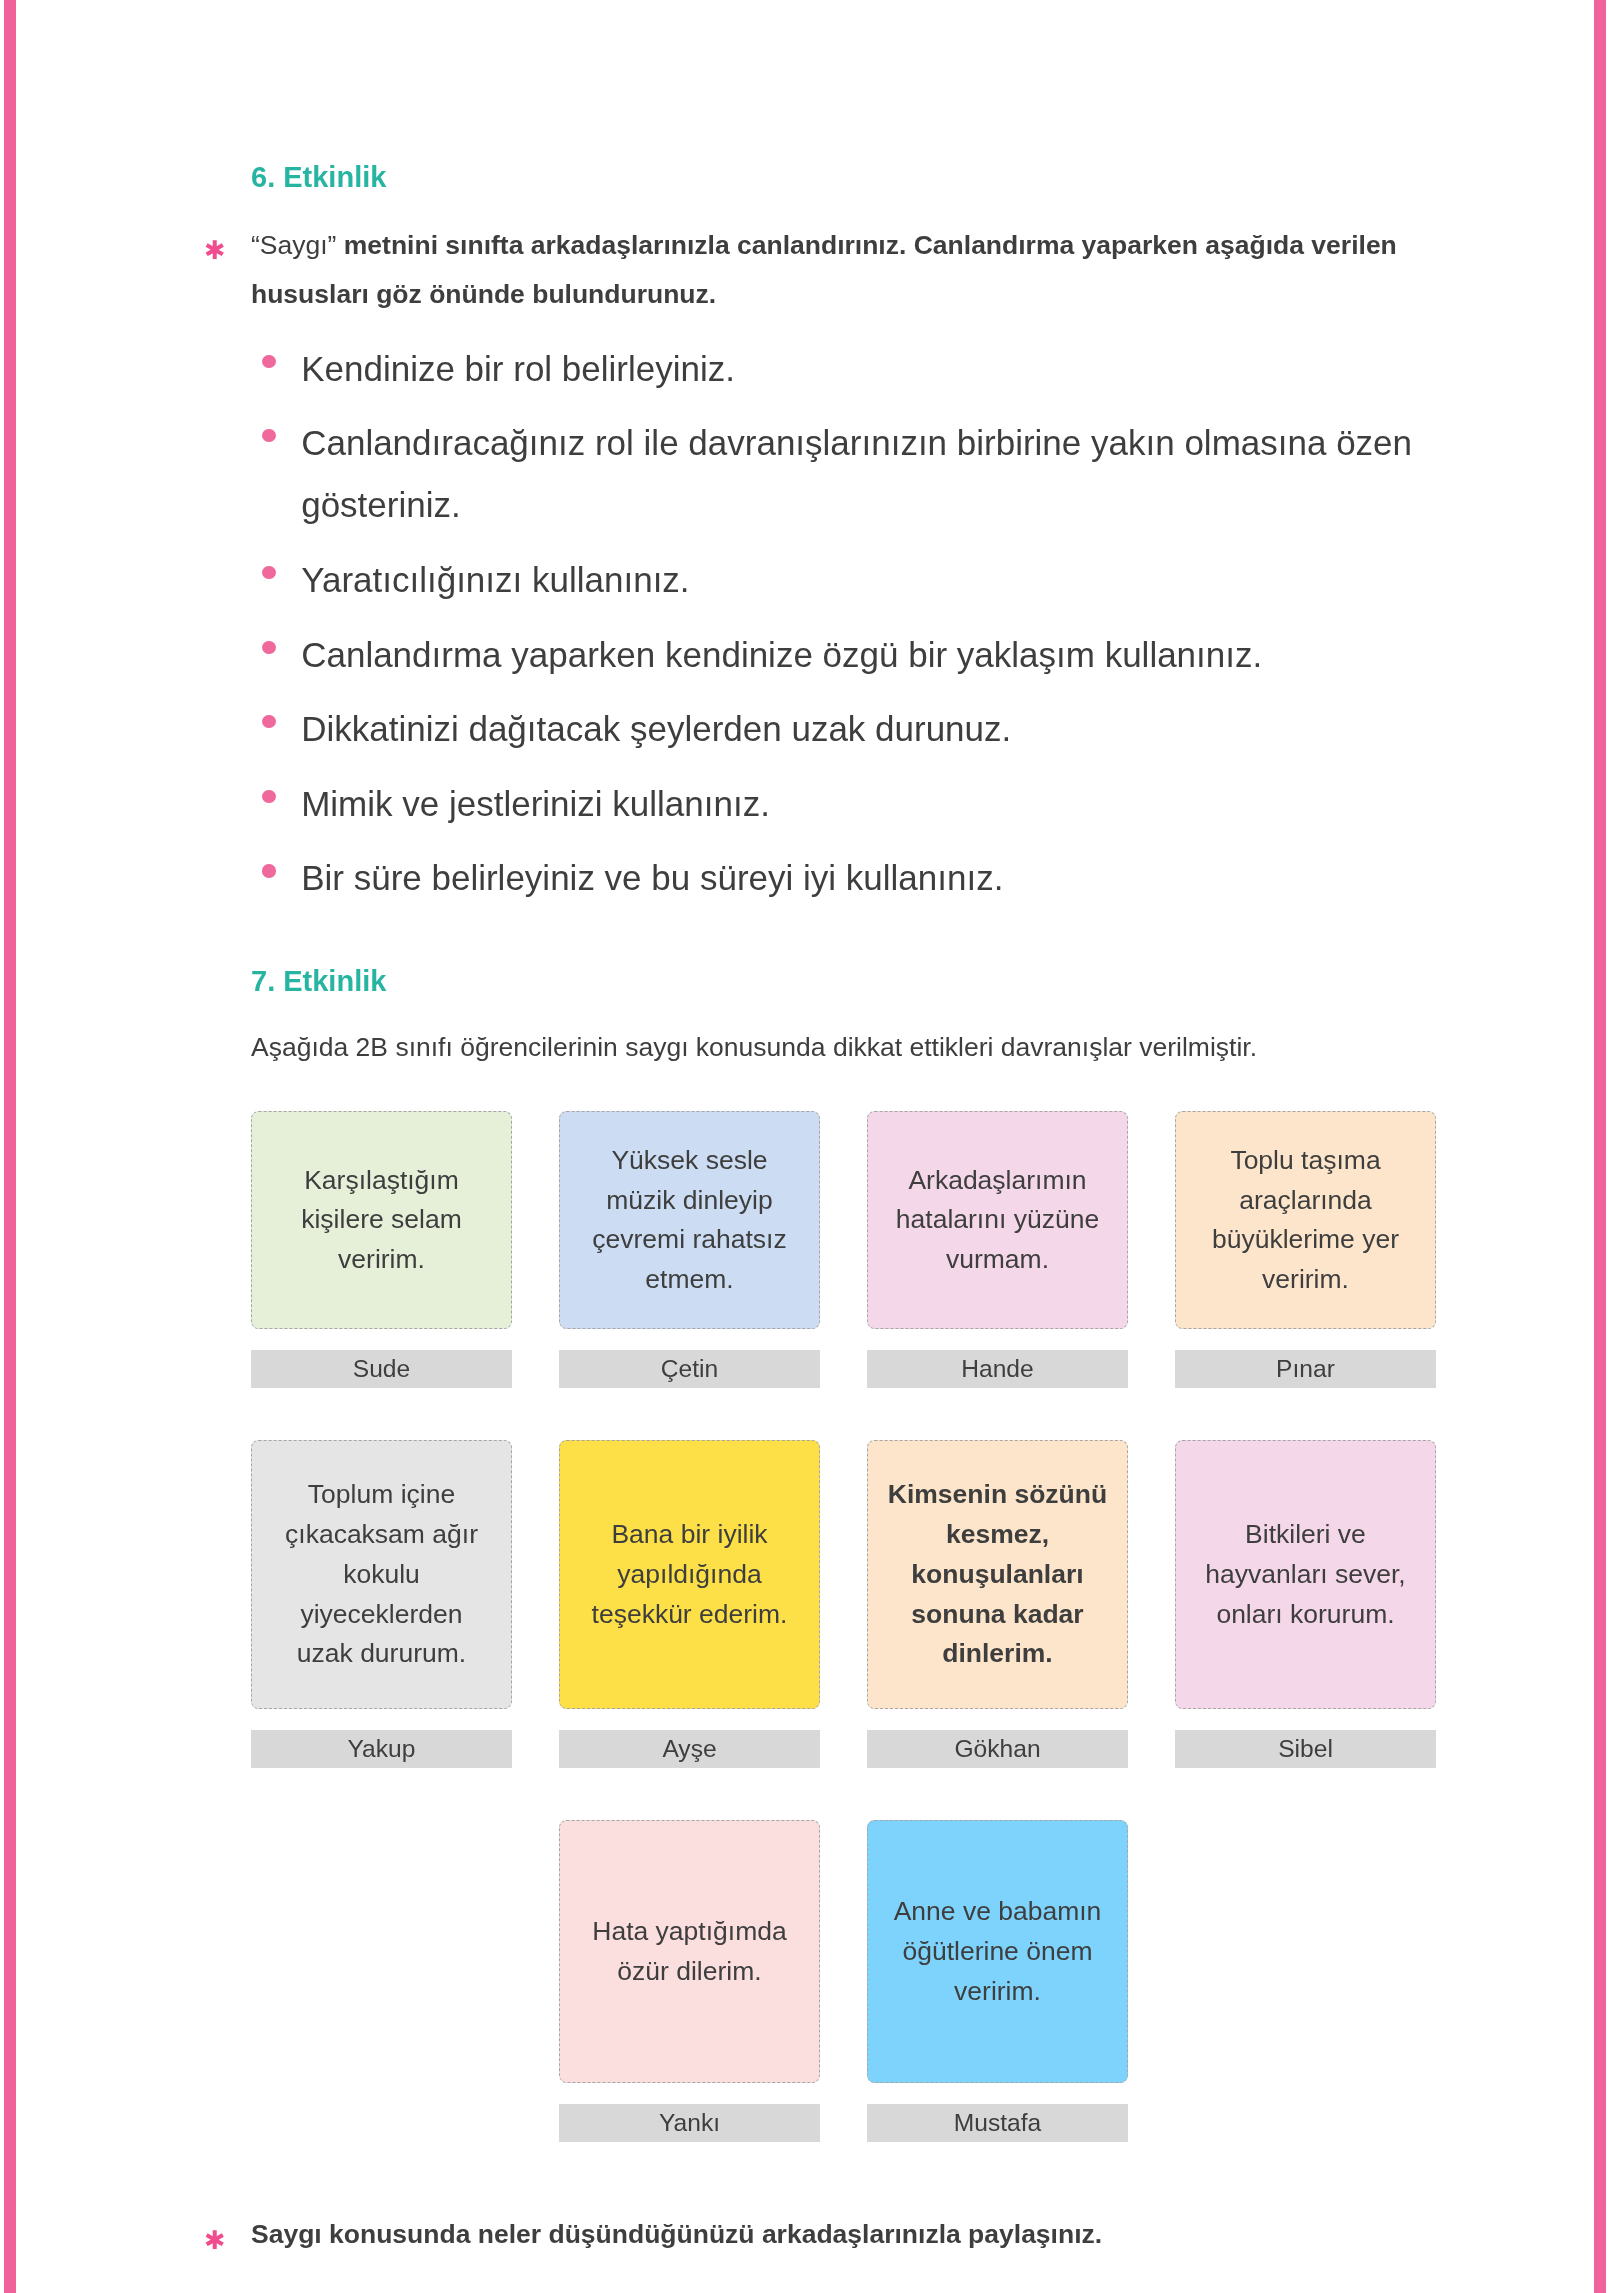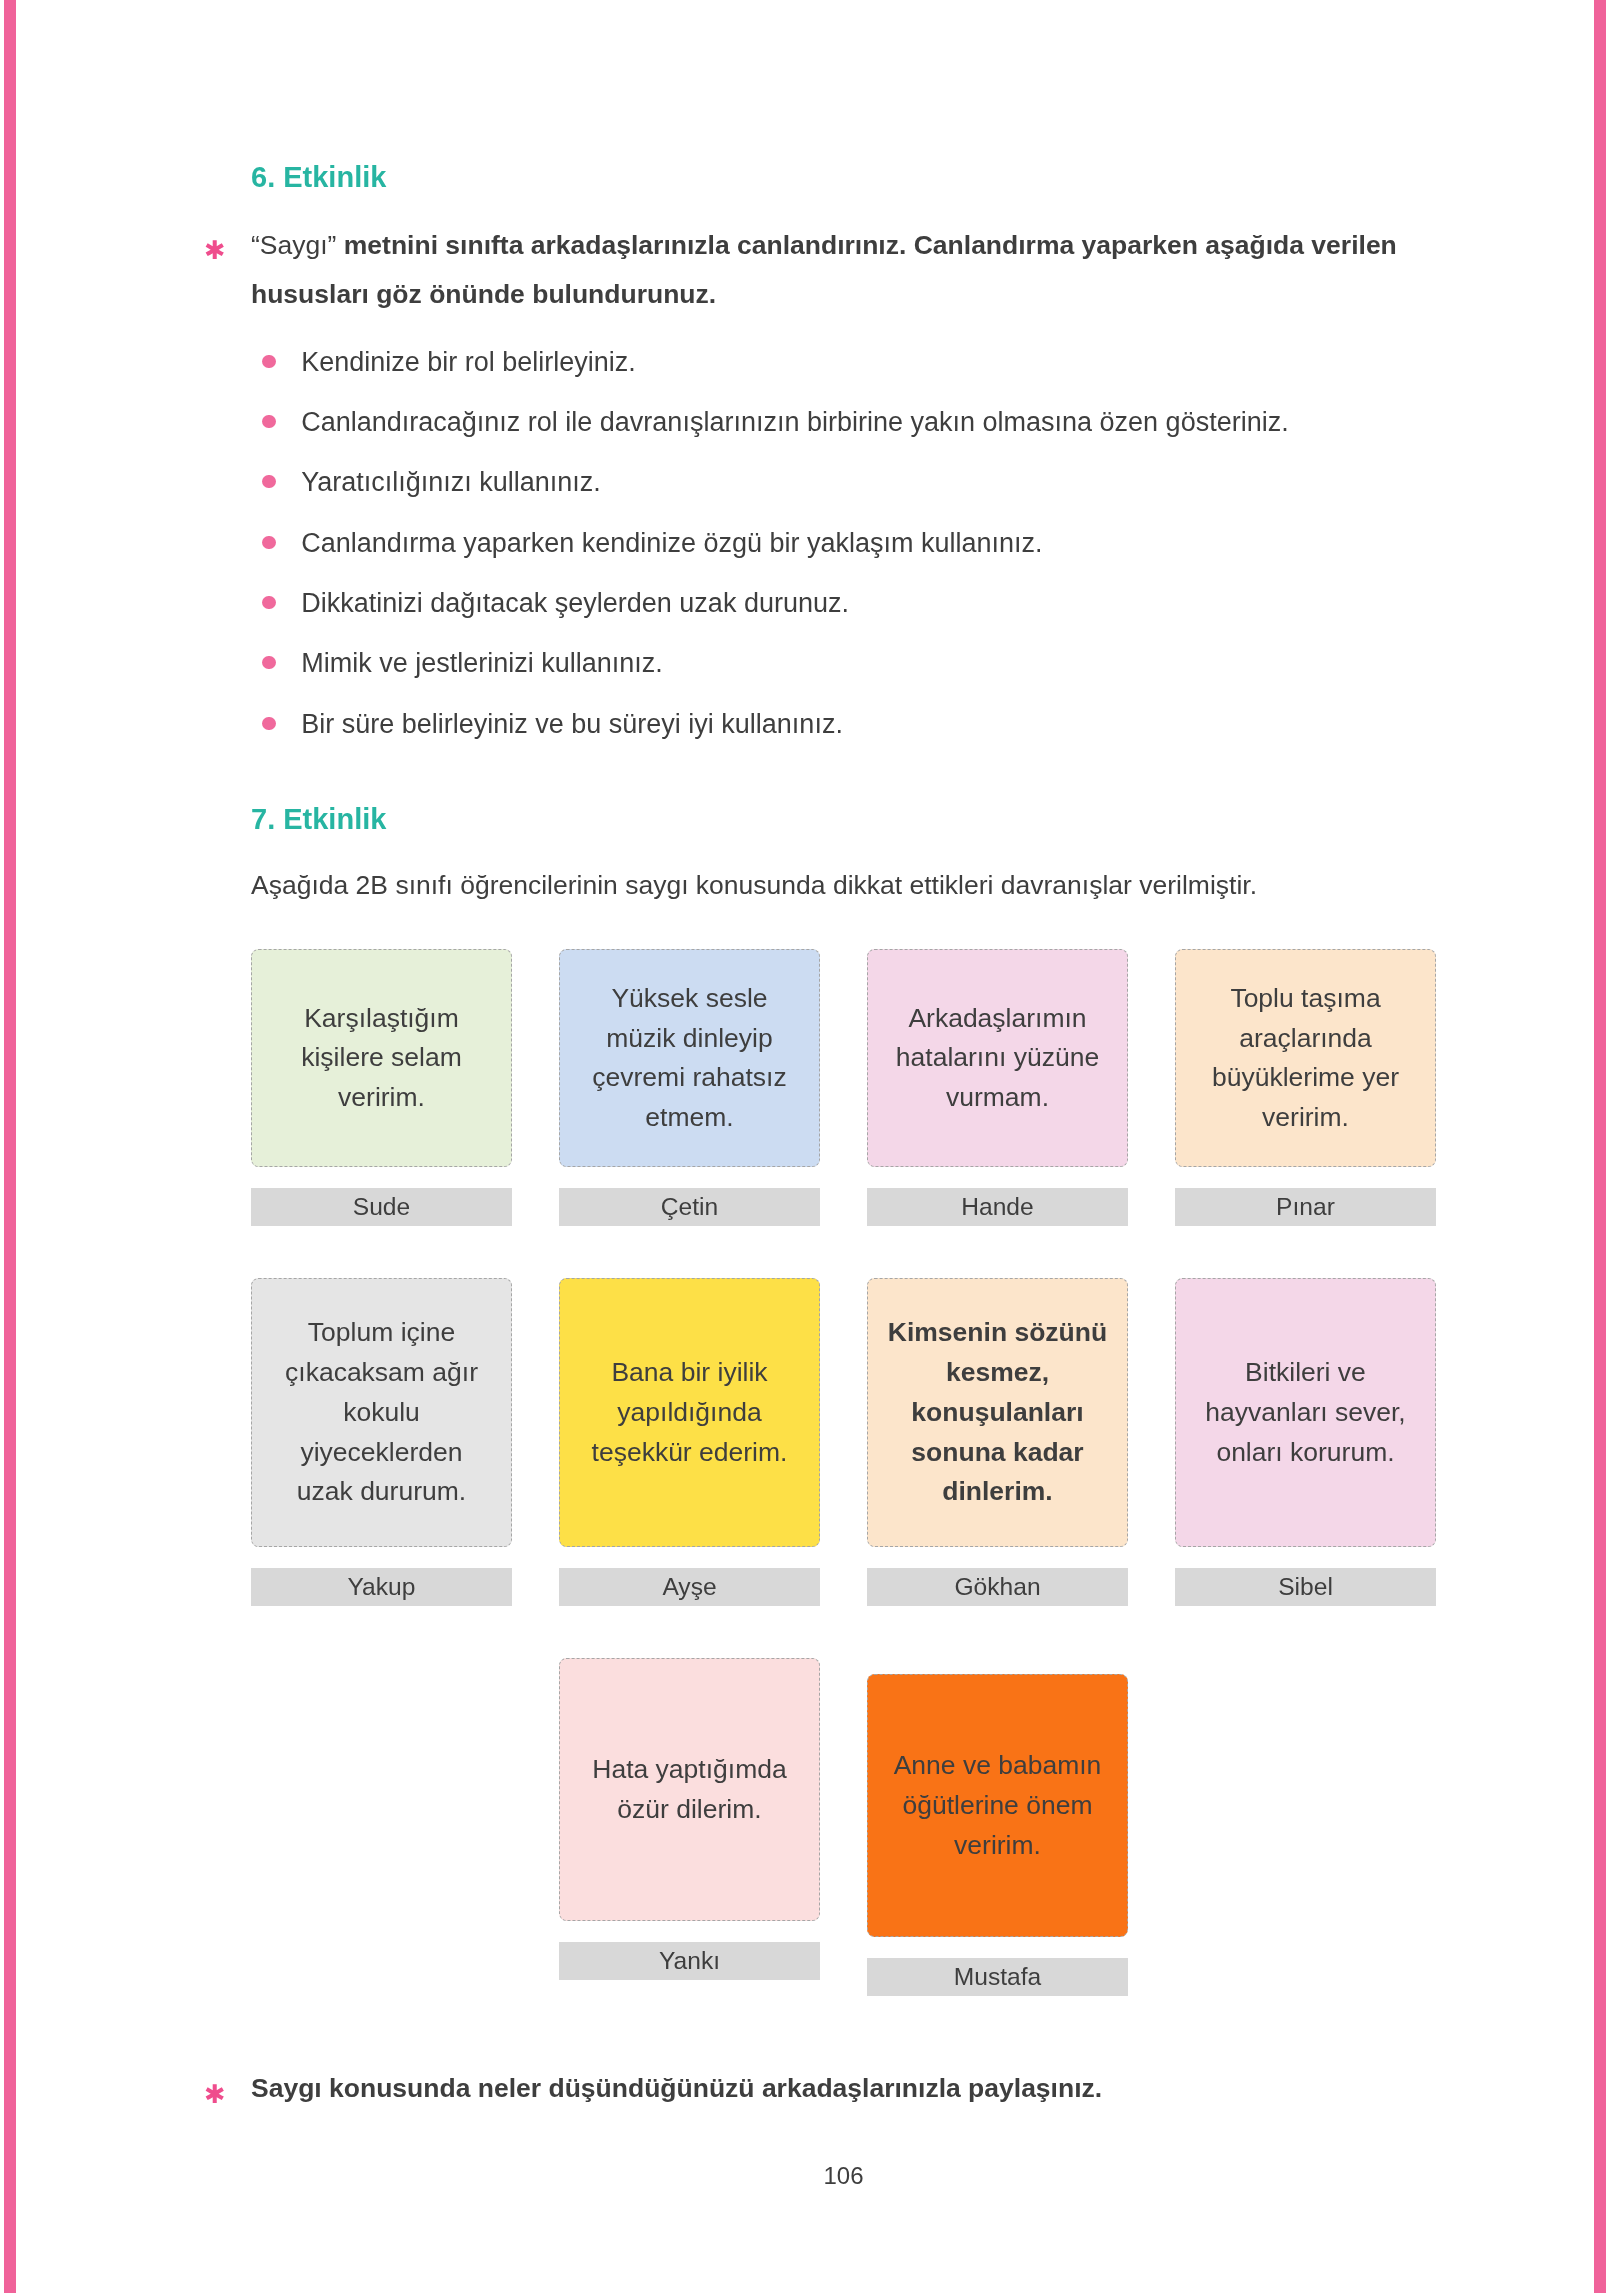--- a/index.html
+++ b/index.html
@@ -40,21 +40,21 @@
     color:#ef4d8d;
     font-size:25.6px;
     padding-top:6.6px;
   }
   .star-text { font-weight:bold; }
   .quoted { font-weight:normal; }
   .bullet-list { margin-top:19px; }
   .bullet-item {
     display:flex;
     margin-bottom:12.3px;
-    font-size:27px;
+    font-size:35px;
     line-height:1.78;
   }
   .dot {
     flex:0 0 13.2px;
     width:13.2px; height:13.2px;
     border-radius:50%;
     background:#f0699c;
     margin:17px 25.6px 0 11.4px;
   }
   .section7 { margin-top:55px; }
@@ -209,21 +209,21 @@
       </div>
 
       <div class="grid-row row3">
         <div class="cell col2">
           <div class="card" style="background: rgb(251, 222, 222);">
             <span>Hata yaptığımda özür dilerim.</span>
           </div>
           <div class="name-bar">Yankı</div>
         </div>
         <div class="cell col3">
-          <div class="card" style="background: #f97316; margin-top: 16px;">
+          <div class="card" style="background: #7dd3fc;">
             <span>Anne ve babamın öğütlerine önem veririm.</span>
           </div>
           <div class="name-bar">Mustafa</div>
         </div>
       </div>
 
       <p class="star-para closing">
         <span class="star-icon">✱</span>
         <span class="star-text">Saygı konusunda neler düşündüğünüzü arkadaşlarınızla paylaşınız.</span>
       </p>

